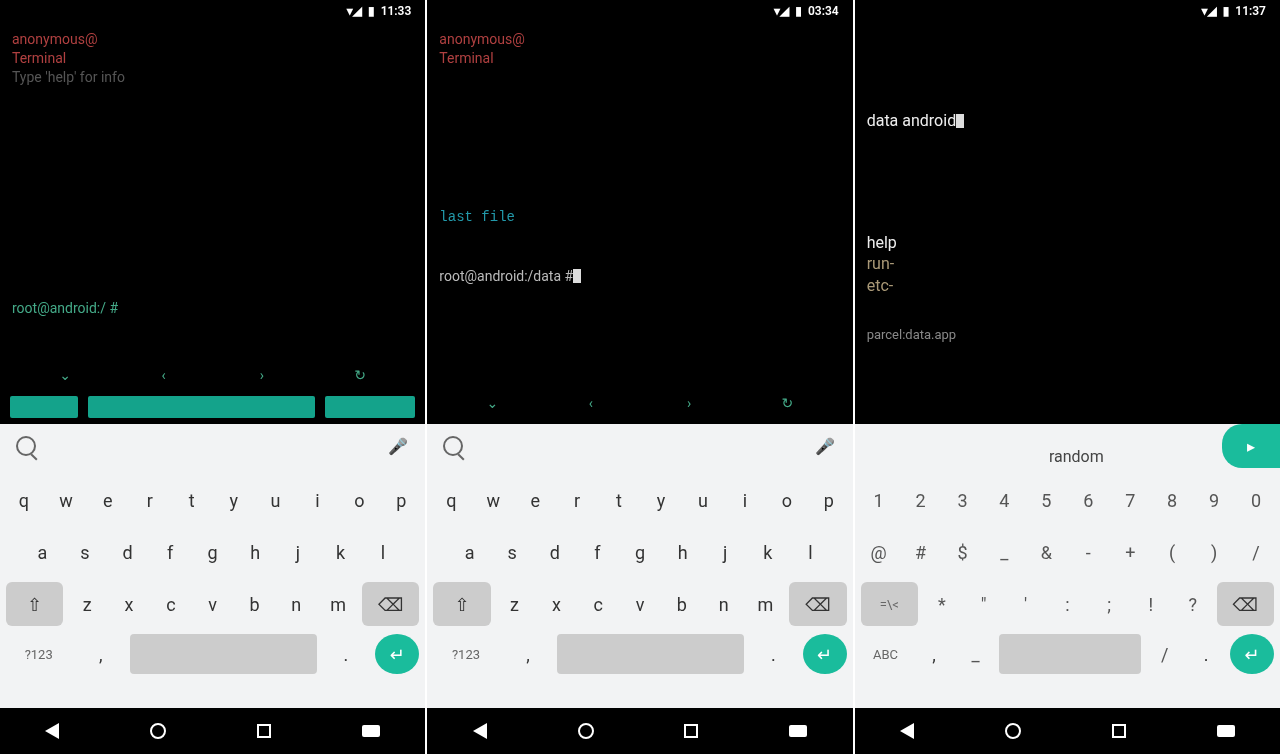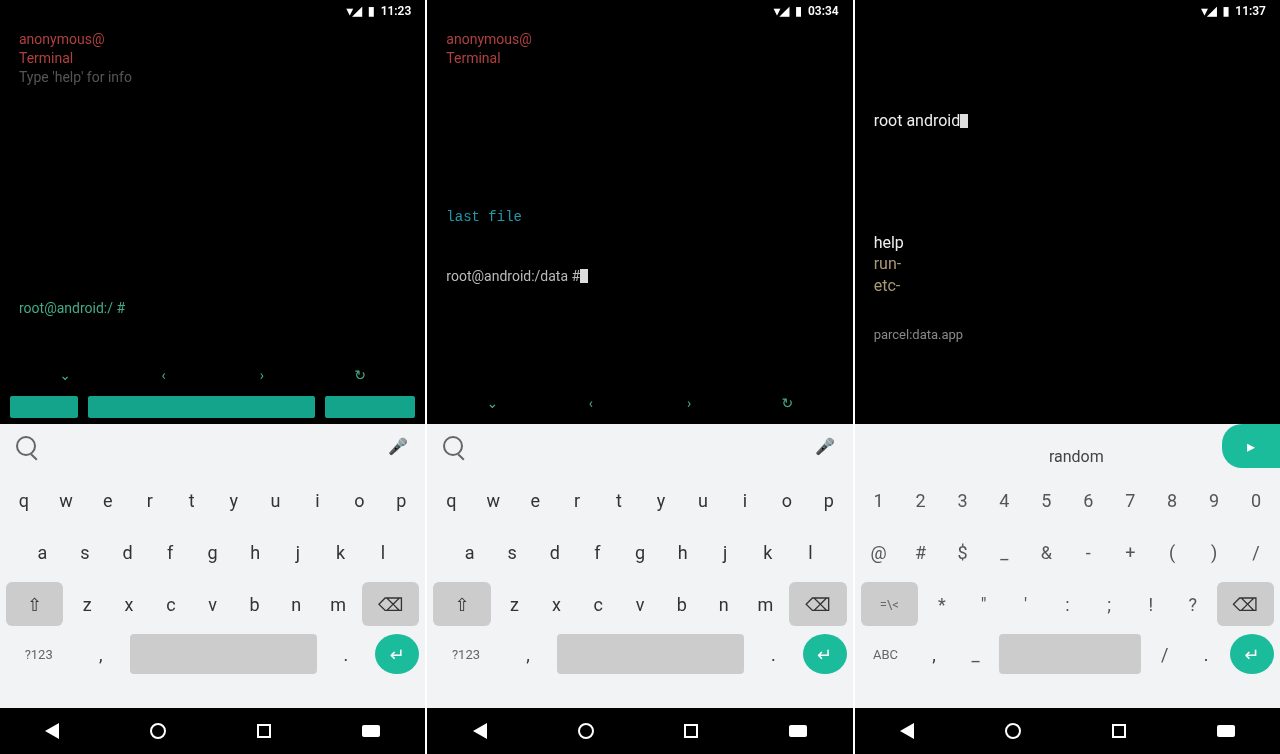--- a/index.html
+++ b/index.html
@@ -5,21 +5,21 @@
   * { box-sizing: border-box; margin: 0; padding: 0; font-family: Roboto, Arial, sans-serif; }
   body { background: #fff; width: 1280px; height: 754px; overflow: hidden; }
   .row { display: flex; width: 100%; }
   .phone { flex: 1 1 0; height: 754px; position: relative; background: #000; display: flex; flex-direction: column; }
   .phone + .phone { border-left: 2px solid #fff; }
 
   
   .status { height: 22px; display: flex; justify-content: flex-end; align-items: center; gap: 6px; padding: 0 14px; color: #fff; font-size: 12px; font-weight: 600; }
 
   
-  .term { flex: 1 1 auto; padding: 8px 12px 0; color: #ddd; font-family: "DejaVu Sans Mono", monospace; font-size: 14px; line-height: 1.35; position: relative; margin-left: 7px; }
+  .term { flex: 1 1 auto; padding: 8px 12px 0; color: #ddd; font-family: "DejaVu Sans Mono", monospace; font-size: 14px; line-height: 1.35; position: relative; }
   .term .red { color: #b04040; }
   .term .teal { color: #29a; font-family: Liberation Mono, monospace; }
   .term .cursor { display: inline-block; width: 8px; height: 14px; background: #ddd; vertical-align: -2px; }
 
   
   .cursor-row { height: 38px; background: #000; display: flex; align-items: center; justify-content: space-around; padding: 0 16px; }
   .cursor-row .ctl { width: 20px; height: 20px; color: #4a8; font-size: 14px; text-align: center; }
 
   
   .tabs { height: 28px; display: flex; gap: 10px; padding: 0 10px 6px; }
@@ -61,21 +61,21 @@
 </style>
 </head>
 <body>
 
 <div class="row">
 
   <div class="phone">
     <div class="status">
       <span>▾◢</span>
       <span>▮</span>
-      <span>11:23</span>
+      <span>11:33</span>
     </div>
     <div class="term">
       <div class="red">anonymous@</div>
       <div class="red">Terminal</div>
       <div style="color:#555">Type 'help' for info</div>
       <div class="spacer"></div>
       <div style="position:absolute;bottom:40px;left:12px;color:#4a8">root@android:/ #</div>
     </div>
     <div class="cursor-row">
       <span class="ctl">⌄</span>
@@ -228,21 +228,21 @@
 
   <div class="phone">
     <div class="status">
       <span>▾◢</span>
       <span>▮</span>
       <span>11:37</span>
     </div>
     <div class="term" style="font-size:16px">
       <div style="height:80px"></div>
       <div style="color:#eee">
-        <span>root android</span><span class="cursor"></span>
+        <span>data android</span><span class="cursor"></span>
       </div>
       <div style="height:100px"></div>
       <div style="color:#eee">help</div>
       <div style="color:#a97">run-</div>
       <div style="color:#a97">etc-</div>
       <div style="height:30px"></div>
       <div style="color:#888;font-size:13px">parcel:data.app</div>
     </div>
     <div class="sugg">
       <span style="width:60px"></span>

